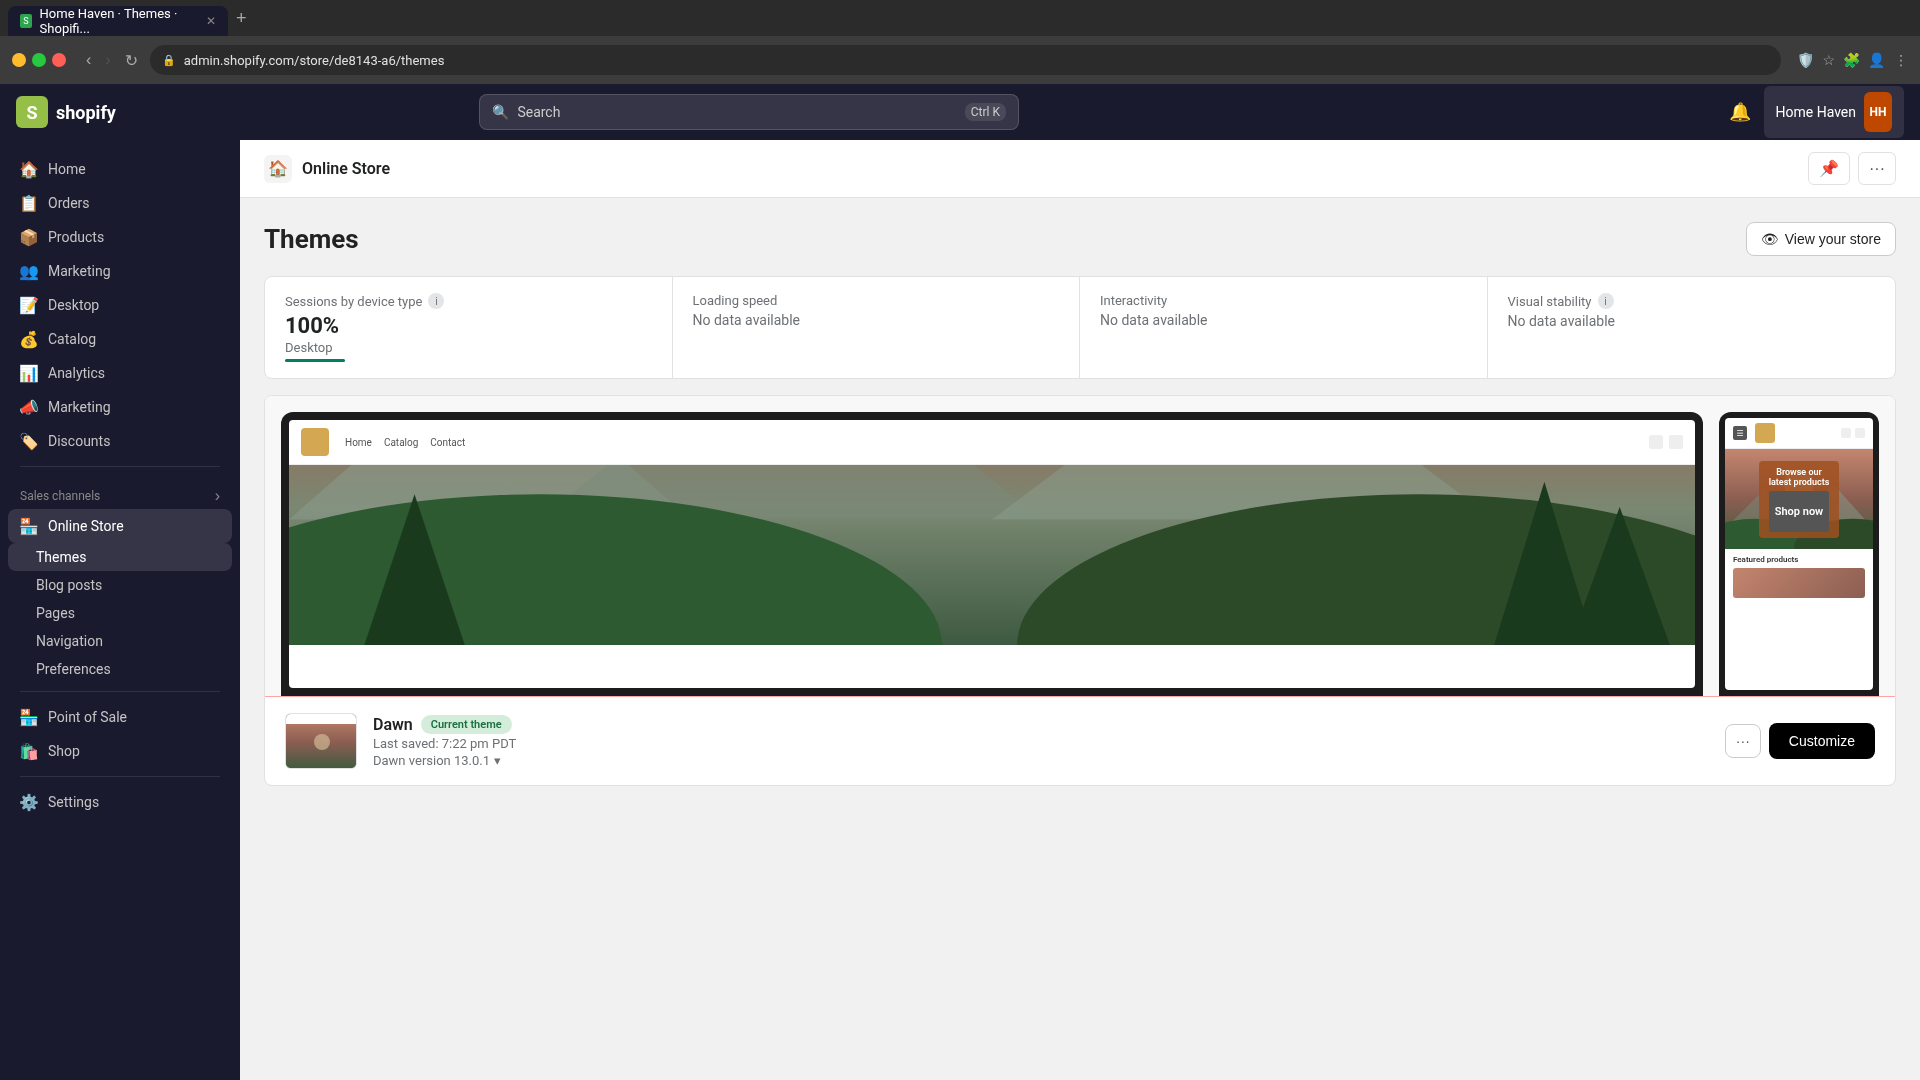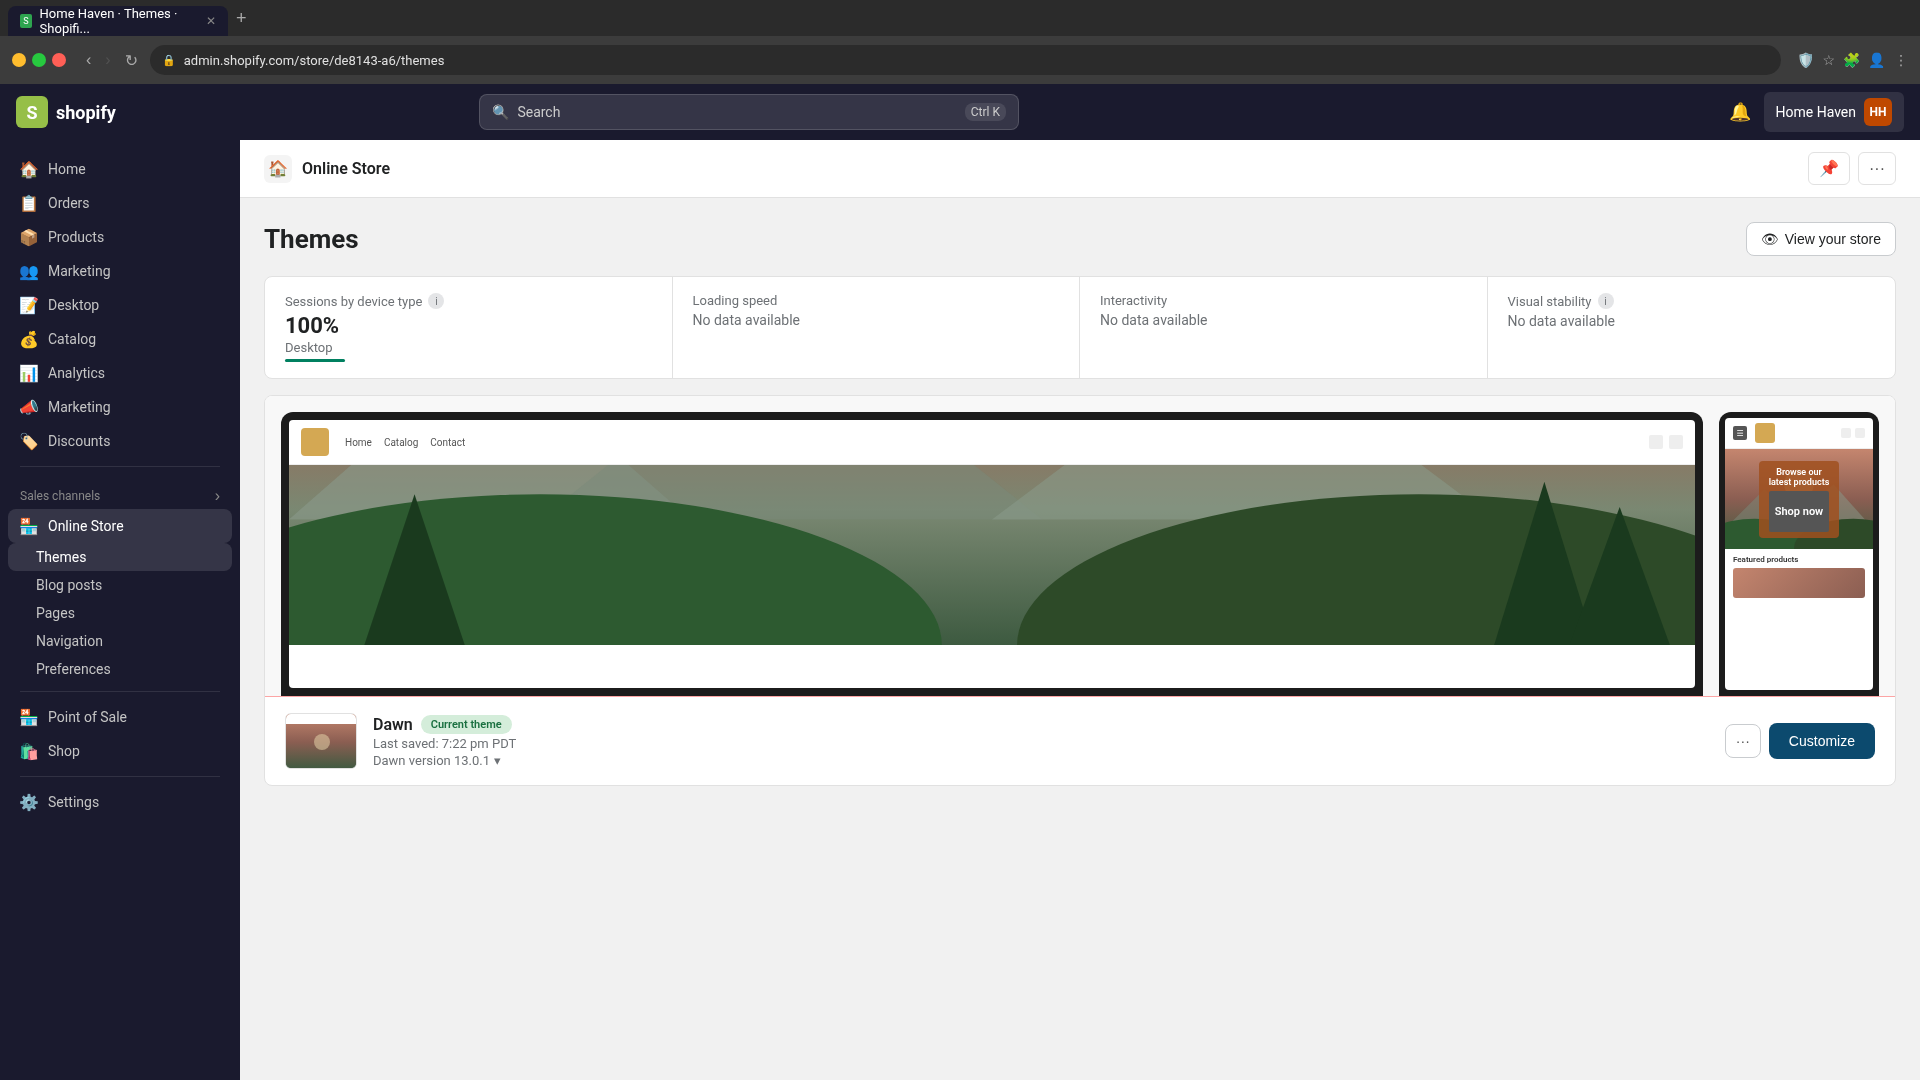--- a/index.html
+++ b/index.html
@@ -117,21 +117,21 @@
       background: rgba(255,255,255,0.1);
       border: none;
       border-radius: 6px;
       padding: 6px 12px;
       color: white;
       font-size: 14px;
       cursor: pointer;
     }
     .avatar {
       width: 28px;
-      height: 28px;
+      height: 40px;
       background: #bf4800;
       border-radius: 6px;
       display: flex;
       align-items: center;
       justify-content: center;
       color: white;
       font-size: 12px;
       font-weight: bold;
     }
 
@@ -342,21 +342,21 @@
       color: #1a7040;
       font-size: 11px;
       font-weight: 600;
       padding: 3px 10px;
       border-radius: 20px;
     }
     .theme-meta { font-size: 13px; color: #6d7175; margin-top: 2px; }
     .theme-version { font-size: 13px; color: #6d7175; margin-top: 2px; display: flex; align-items: center; gap: 4px; cursor: pointer; }
     .theme-actions { margin-left: auto; display: flex; gap: 8px; align-items: center; }
     .more-btn { background: white; border: 1px solid #c9cccf; border-radius: 8px; padding: 8px 10px; cursor: pointer; font-size: 14px; color: #555; }
-    .customize-btn { background: #0c4a6e; color: white; border: none; border-radius: 8px; padding: 10px 20px; font-size: 14px; font-weight: 500; cursor: pointer; }
+    .customize-btn { background: #000000; color: white; border: none; border-radius: 8px; padding: 10px 20px; font-size: 14px; font-weight: 500; cursor: pointer; }
   </style>
 </head>
 <body>
 
 <div>
   <div class="tab-bar">
     <div class="tab active">
       <div class="tab-favicon">S</div>
       <span>Home Haven · Themes · Shopifi...</span>
       <span class="tab-close">✕</span>

